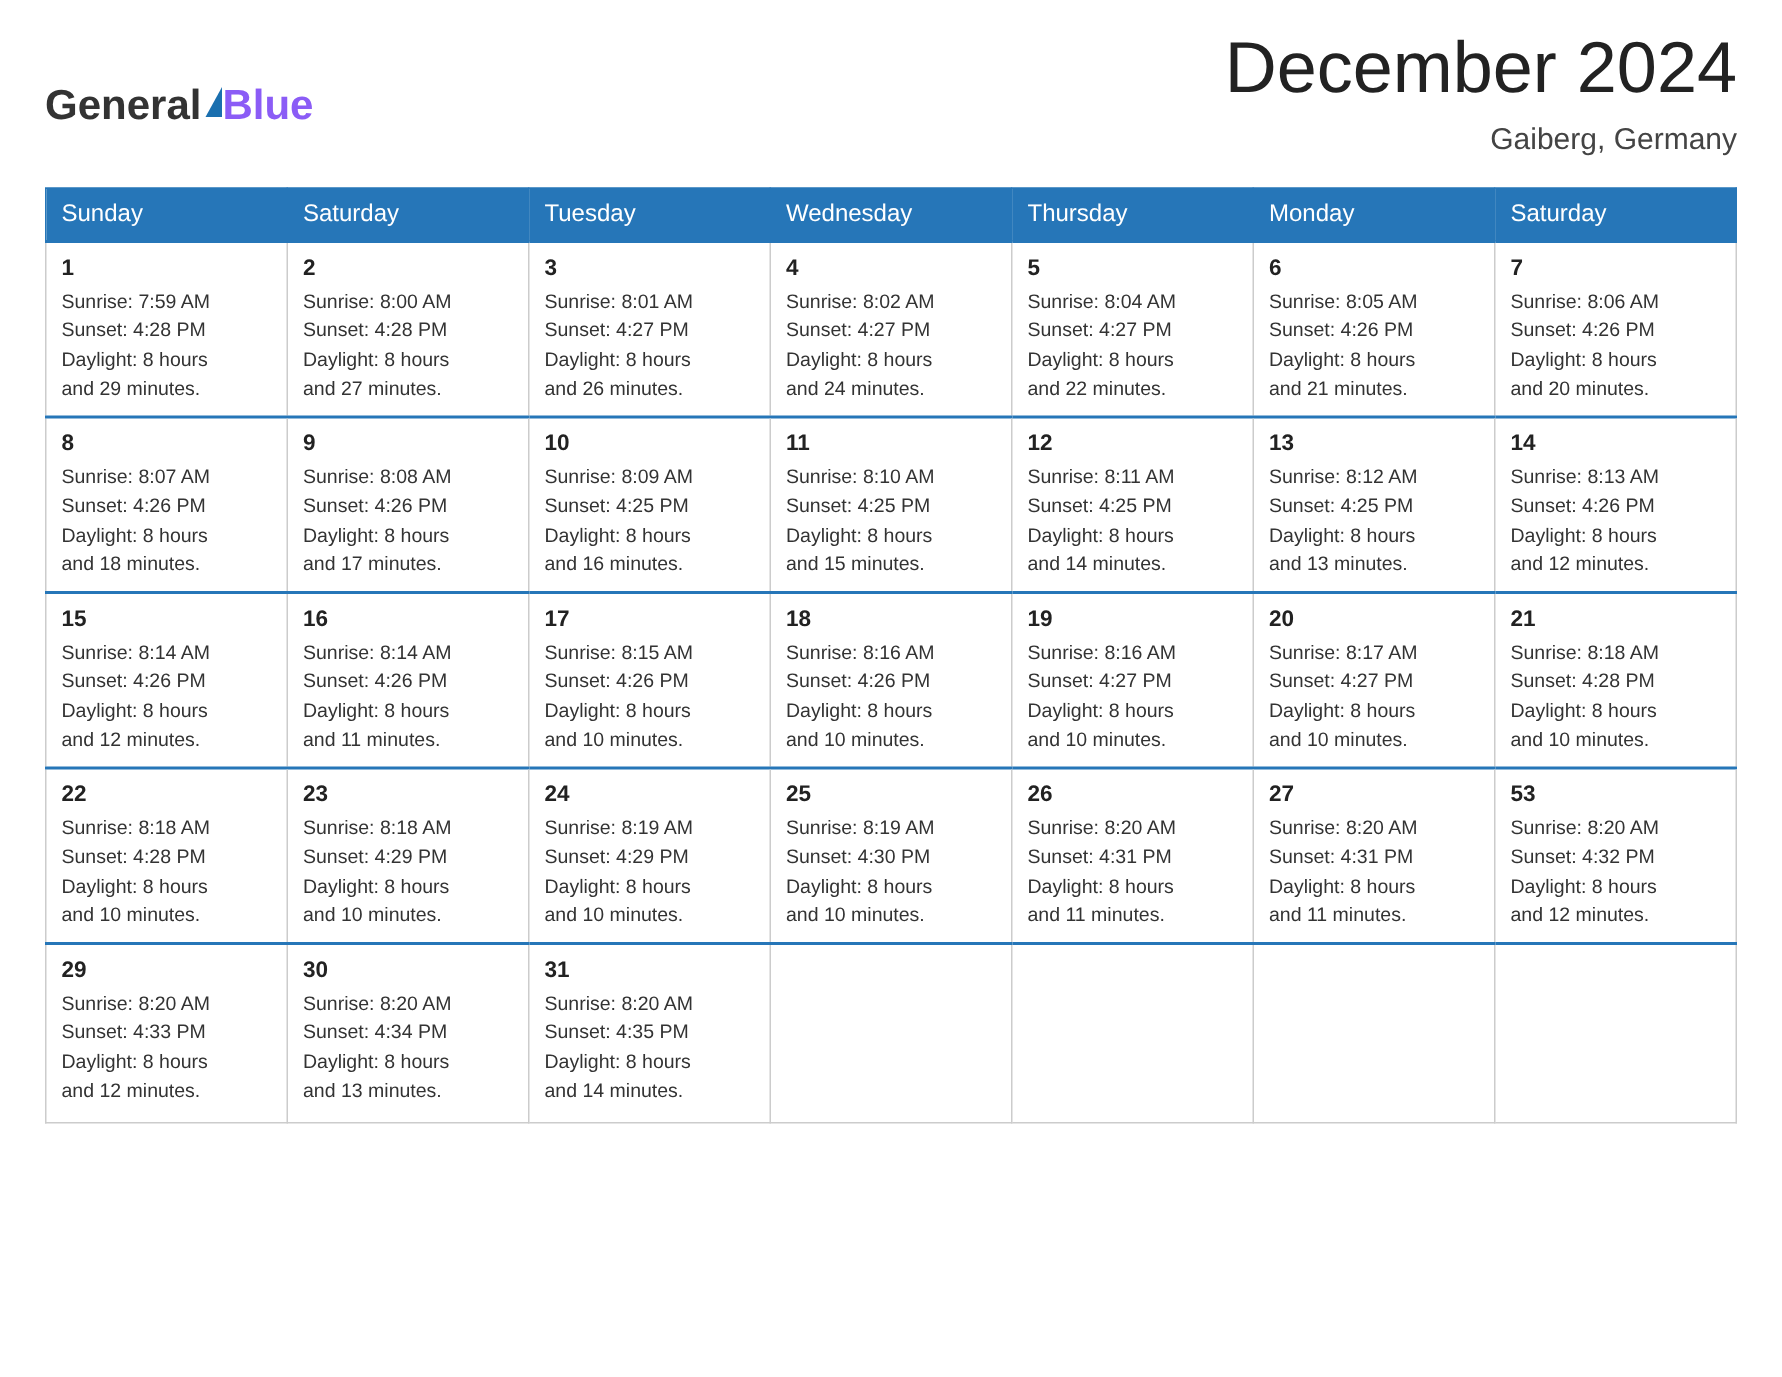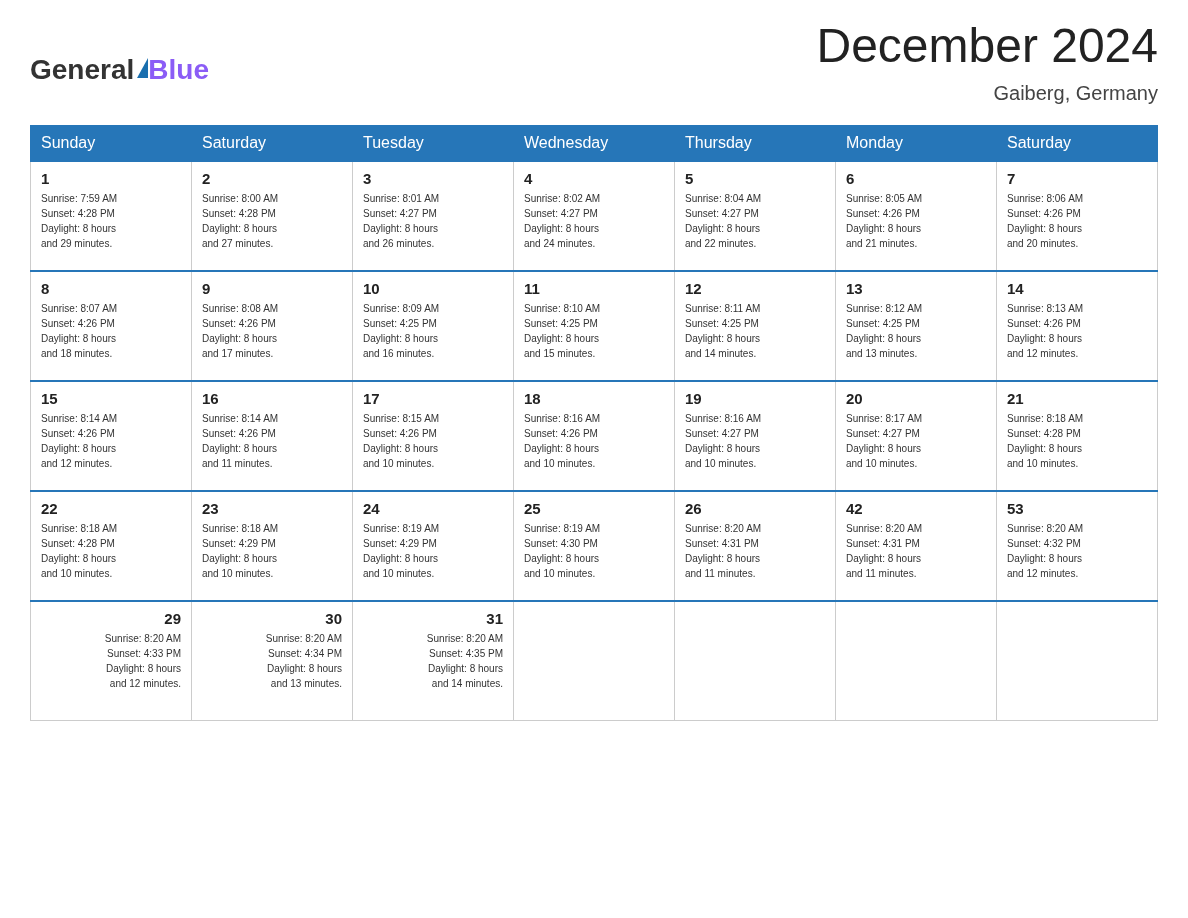--- a/index.html
+++ b/index.html
@@ -72,30 +72,29 @@
       color: #333;
       height: 110px;
     }
     .day-number {
       font-size: 15px;
       font-weight: bold;
       color: #222;
       margin-bottom: 4px;
     }
     .day-info {
-      font-size: 10px;
+      font-size: 13px;
       color: #333;
       line-height: 1.5;
     }
     .empty-cell {
       background: #fff;
     }
     tbody tr:last-child td {
       height: 120px;
-      text-align: right;
     }
   </style>
 </head>
 <body>
 
 <div class="header">
   <div class="logo">
     <div style="display:flex;align-items:center;">
       <span class="logo-general">General</span>
       <span style="display:inline-block;width:0;height:0;border-left:11px solid transparent;border-right:0;border-bottom:20px solid #1a6faf;margin-left:3px;position:relative;top:-2px;"></span>
@@ -226,21 +225,21 @@
         </td>
         <td>
           <div class="day-number">25</div>
           <div class="day-info">Sunrise: 8:19 AM<br>Sunset: 4:30 PM<br>Daylight: 8 hours<br>and 10 minutes.</div>
         </td>
         <td>
           <div class="day-number">26</div>
           <div class="day-info">Sunrise: 8:20 AM<br>Sunset: 4:31 PM<br>Daylight: 8 hours<br>and 11 minutes.</div>
         </td>
         <td>
-          <div class="day-number">42</div>
+          <div class="day-number">27</div>
           <div class="day-info">Sunrise: 8:20 AM<br>Sunset: 4:31 PM<br>Daylight: 8 hours<br>and 11 minutes.</div>
         </td>
         <td>
           <div class="day-number">53</div>
           <div class="day-info">Sunrise: 8:20 AM<br>Sunset: 4:32 PM<br>Daylight: 8 hours<br>and 12 minutes.</div>
         </td>
       </tr>
       <tr>
         <td>
           <div class="day-number">29</div>

